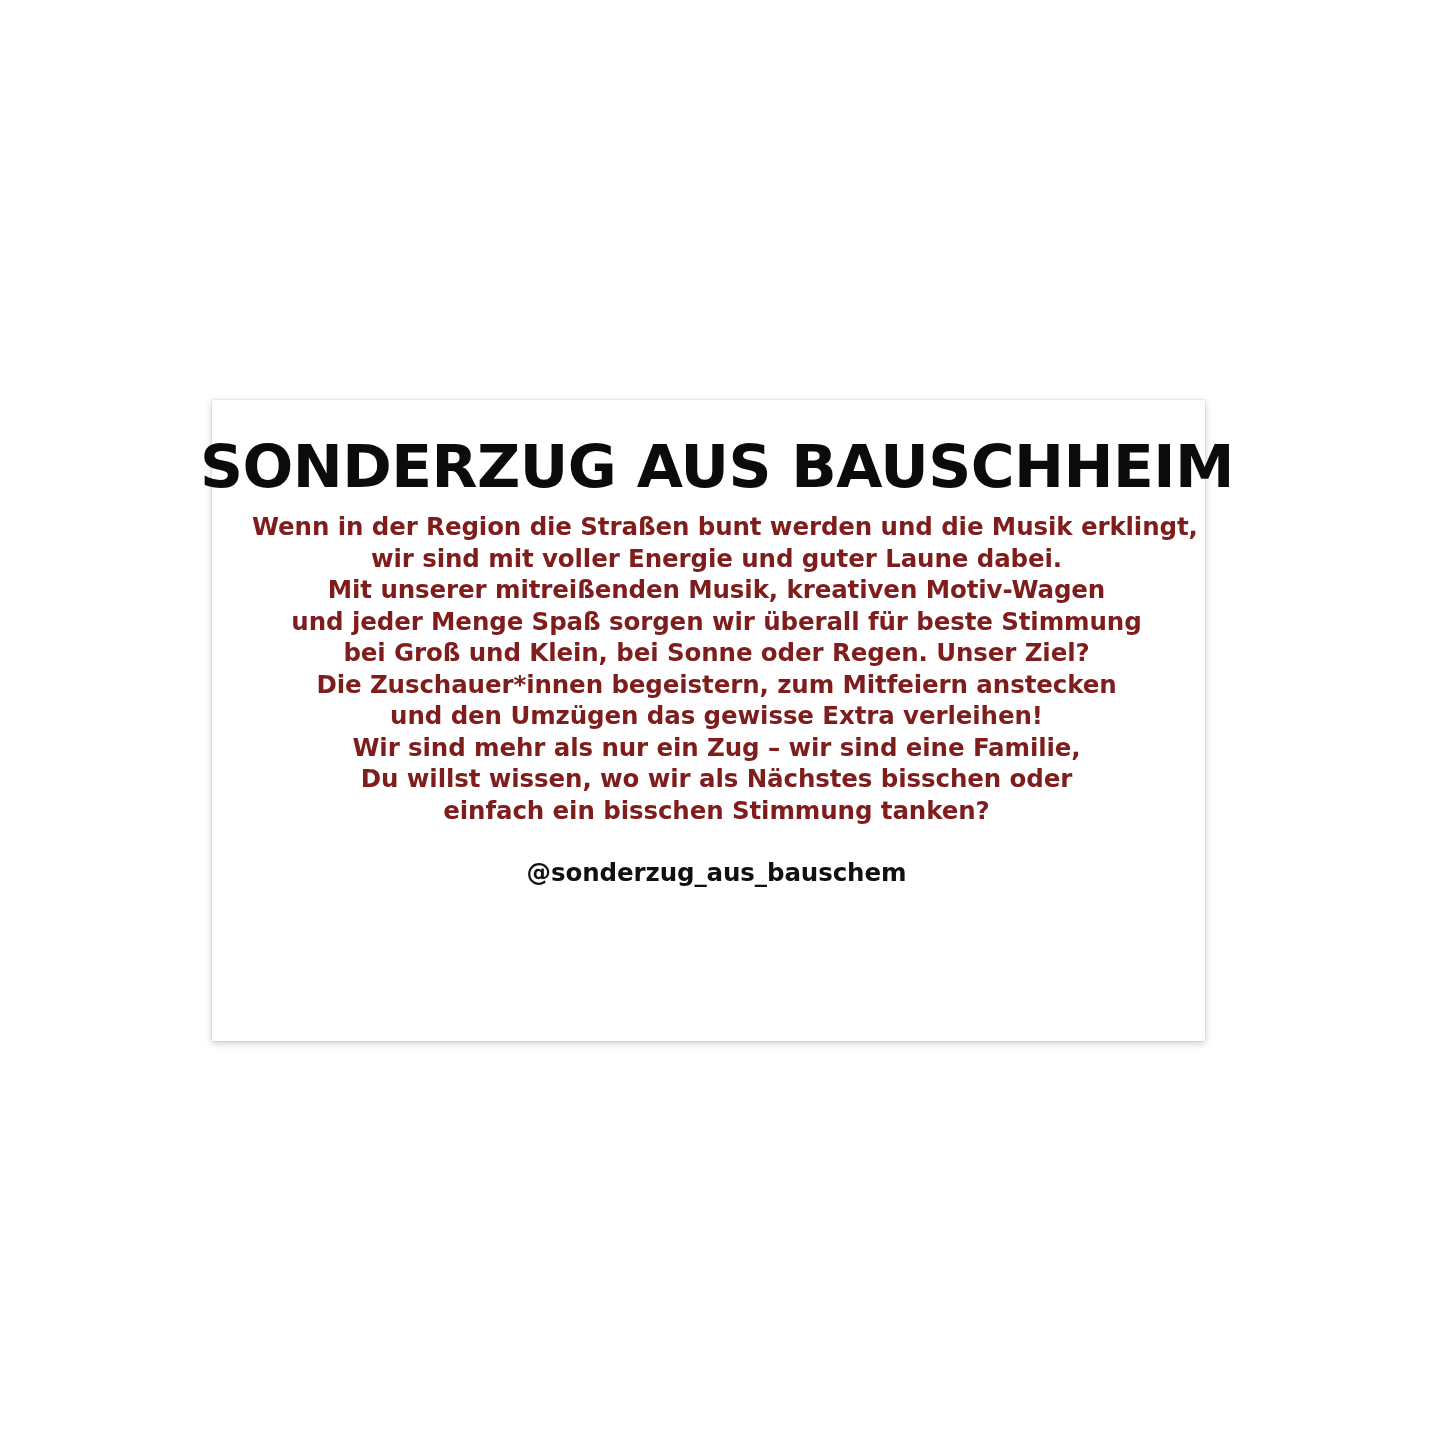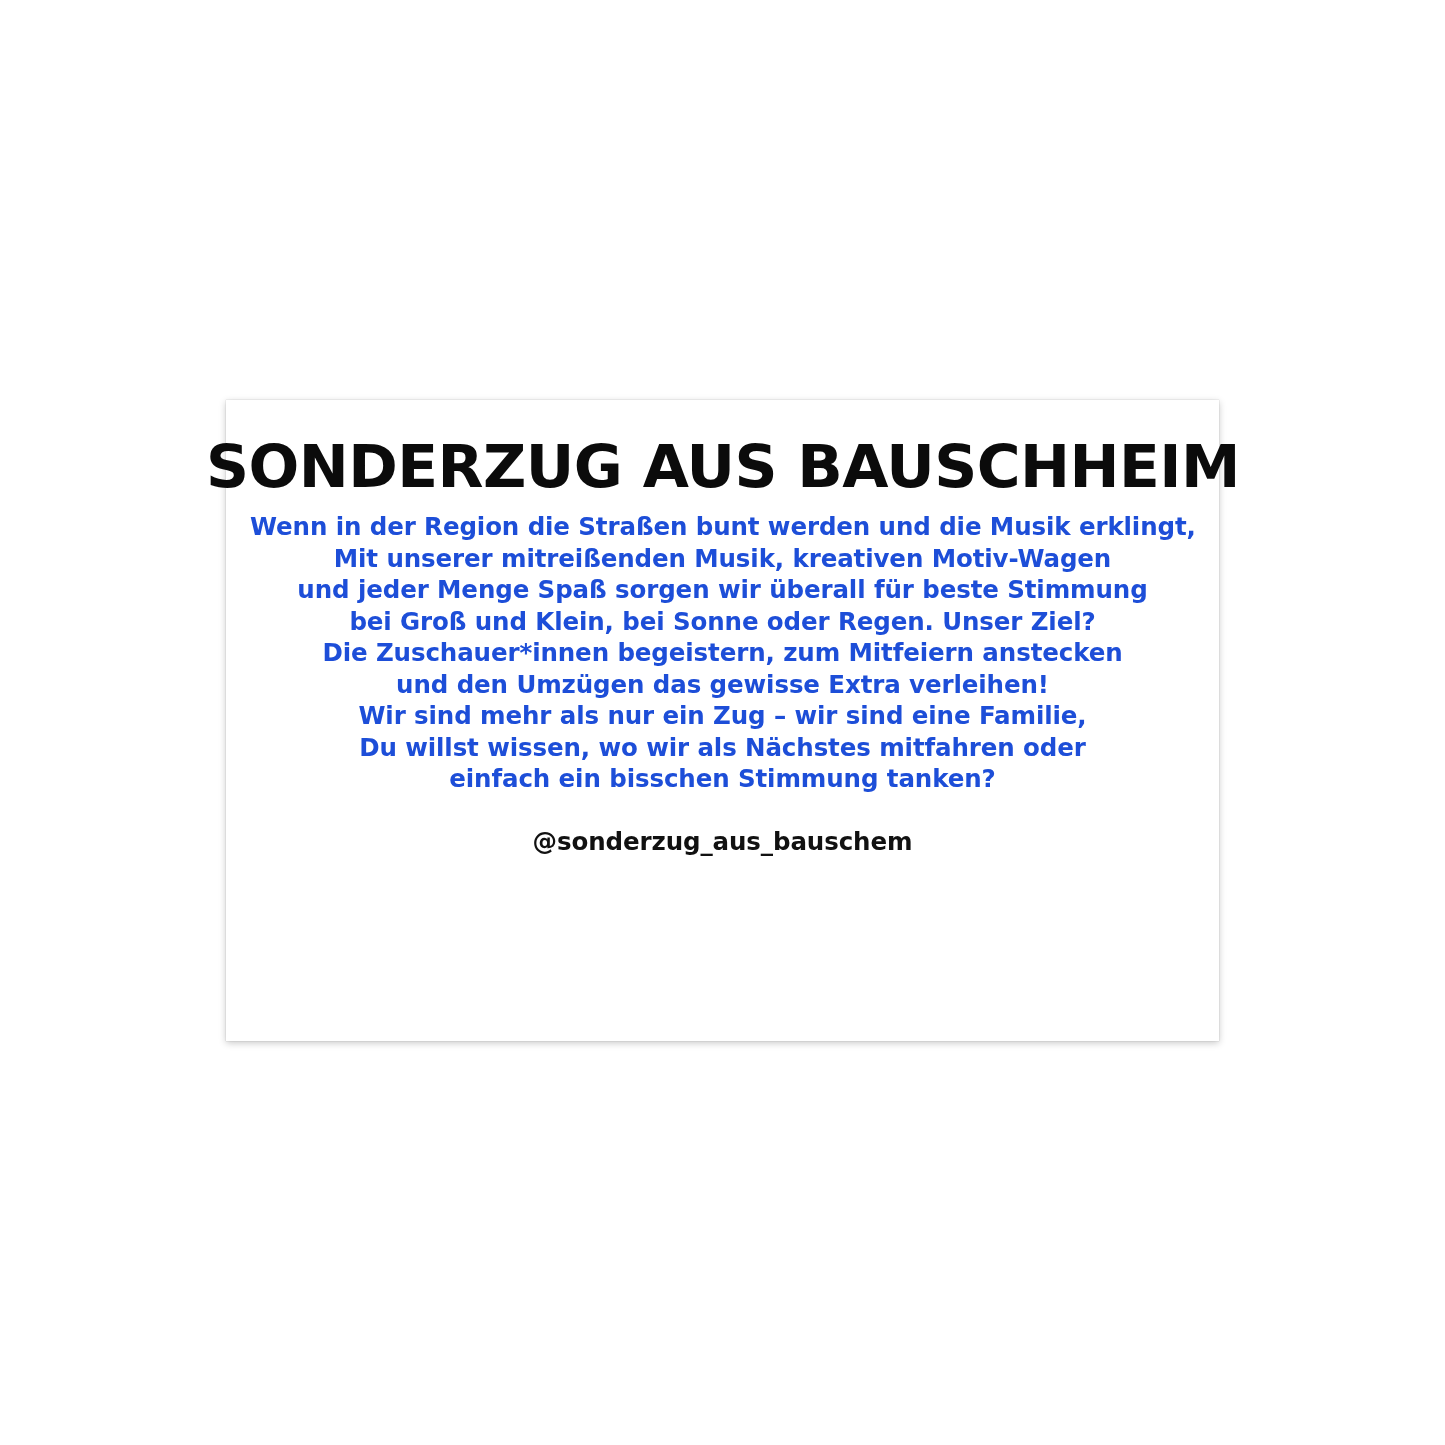--- a/index.html
+++ b/index.html
@@ -16,28 +16,28 @@
 
   .stage {
     position: relative;
     width: 1445px;
     height: 1445px;
   }
 
   
   .card {
     position: absolute;
-    left: 226px;
+    left: 212px;
     top: 400px;
     width: 993px;
     height: 641px;
     background: #ffffff;
     box-shadow: 0 2px 7px rgba(0,0,0,0.22), 0 0 1px rgba(0,0,0,0.25);
     box-sizing: border-box;
-    padding: 28px 24px 20px 24px;
+    padding: 28px 24px 20px 40px;
     display: flex;
     flex-direction: column;
     align-items: center;
   }
 
   .card-title {
     font-family: "DejaVu Sans", sans-serif;
     font-weight: 700;
     font-size: 58px;
     line-height: 1.02;
@@ -52,21 +52,21 @@
   .card-body {
     width: 100%;
     text-align: center;
   }
 
   .body-line {
     font-family: "DejaVu Sans", sans-serif;
     font-weight: 700;
     font-size: 24.5px;
     line-height: 31.5px;
-    color: #1d4ed8;
+    color: #7f1d1d;
     text-align: center;
     white-space: nowrap;
     letter-spacing: -0.1px;
   }
 
   .spacer-line {
     height: 31px;
   }
 
   .outro-line {
@@ -84,27 +84,28 @@
 <body>
 
 <div class="stage">
 
   <div class="card">
 
     <div class="card-title">SONDERZUG AUS BAUSCHHEIM</div>
 
     <div class="card-body">
       <div class="body-line">Wenn in der Region die Straßen bunt werden und die Musik erklingt,</div>
+      <div class="body-line">wir sind mit voller Energie und guter Laune dabei.</div>
       <div class="body-line">Mit unserer mitreißenden Musik, kreativen Motiv-Wagen</div>
       <div class="body-line">und jeder Menge Spaß sorgen wir überall für beste Stimmung</div>
       <div class="body-line">bei Groß und Klein, bei Sonne oder Regen. Unser Ziel?</div>
       <div class="body-line">Die Zuschauer*innen begeistern, zum Mitfeiern anstecken</div>
       <div class="body-line">und den Umzügen das gewisse Extra verleihen!</div>
       <div class="body-line">Wir sind mehr als nur ein Zug – wir sind eine Familie,</div>
-      <div class="body-line">Du willst wissen, wo wir als Nächstes mitfahren oder</div>
+      <div class="body-line">Du willst wissen, wo wir als Nächstes bisschen oder</div>
       <div class="body-line">einfach ein bisschen Stimmung tanken?</div>
 
       <div class="spacer-line"></div>
 
       <div class="outro-line">@sonderzug_aus_bauschem</div>
     </div>
 
   </div>
 
 </div>

